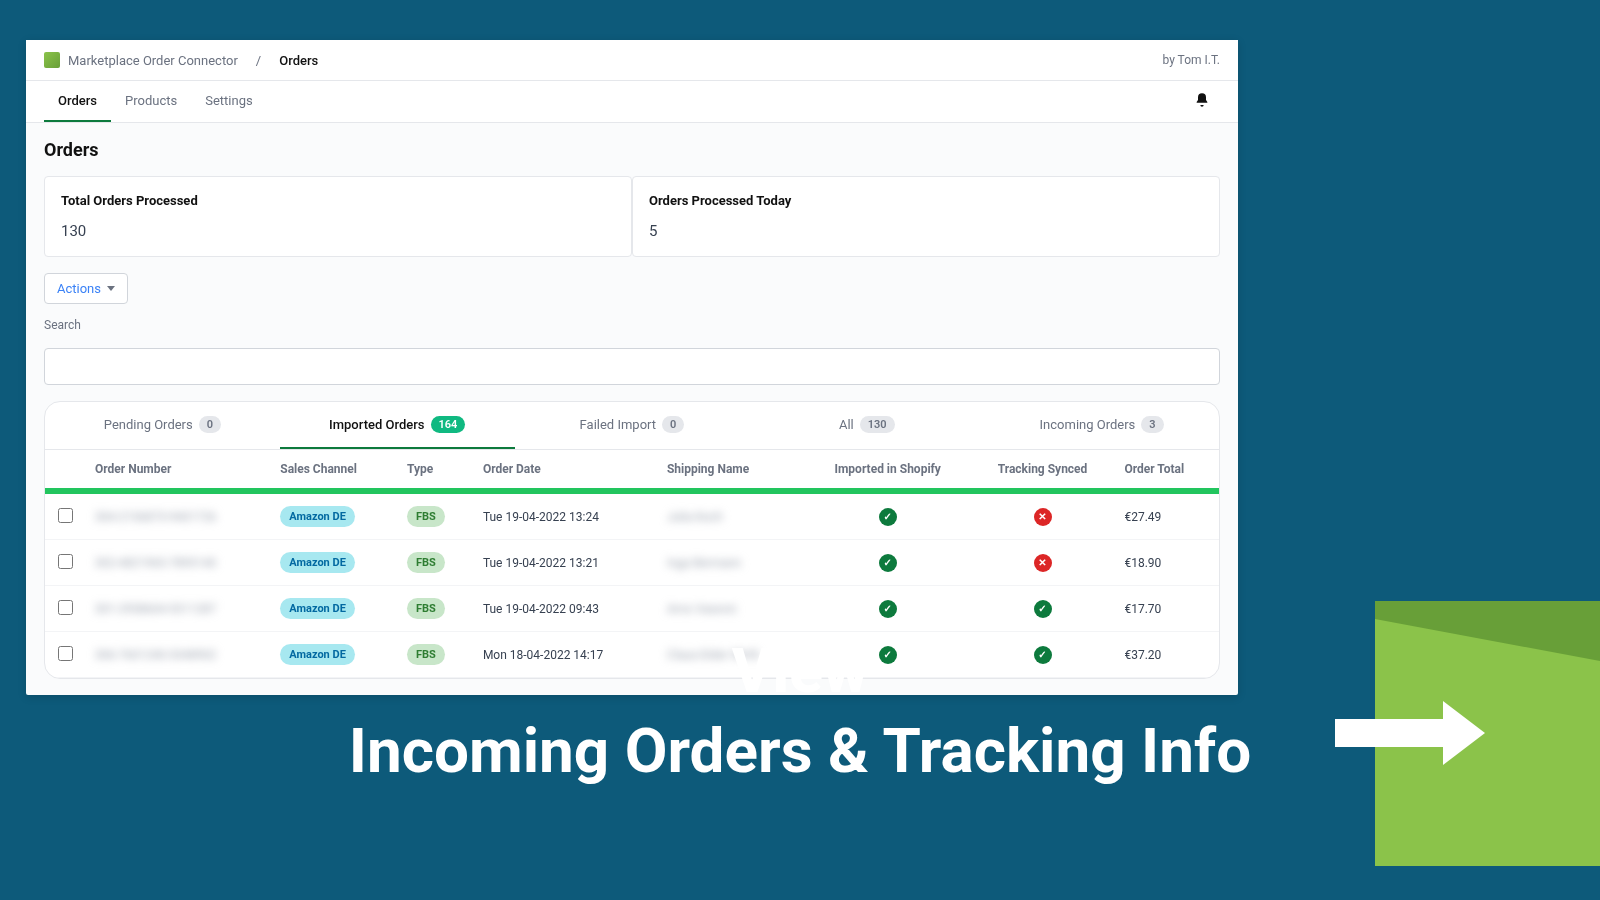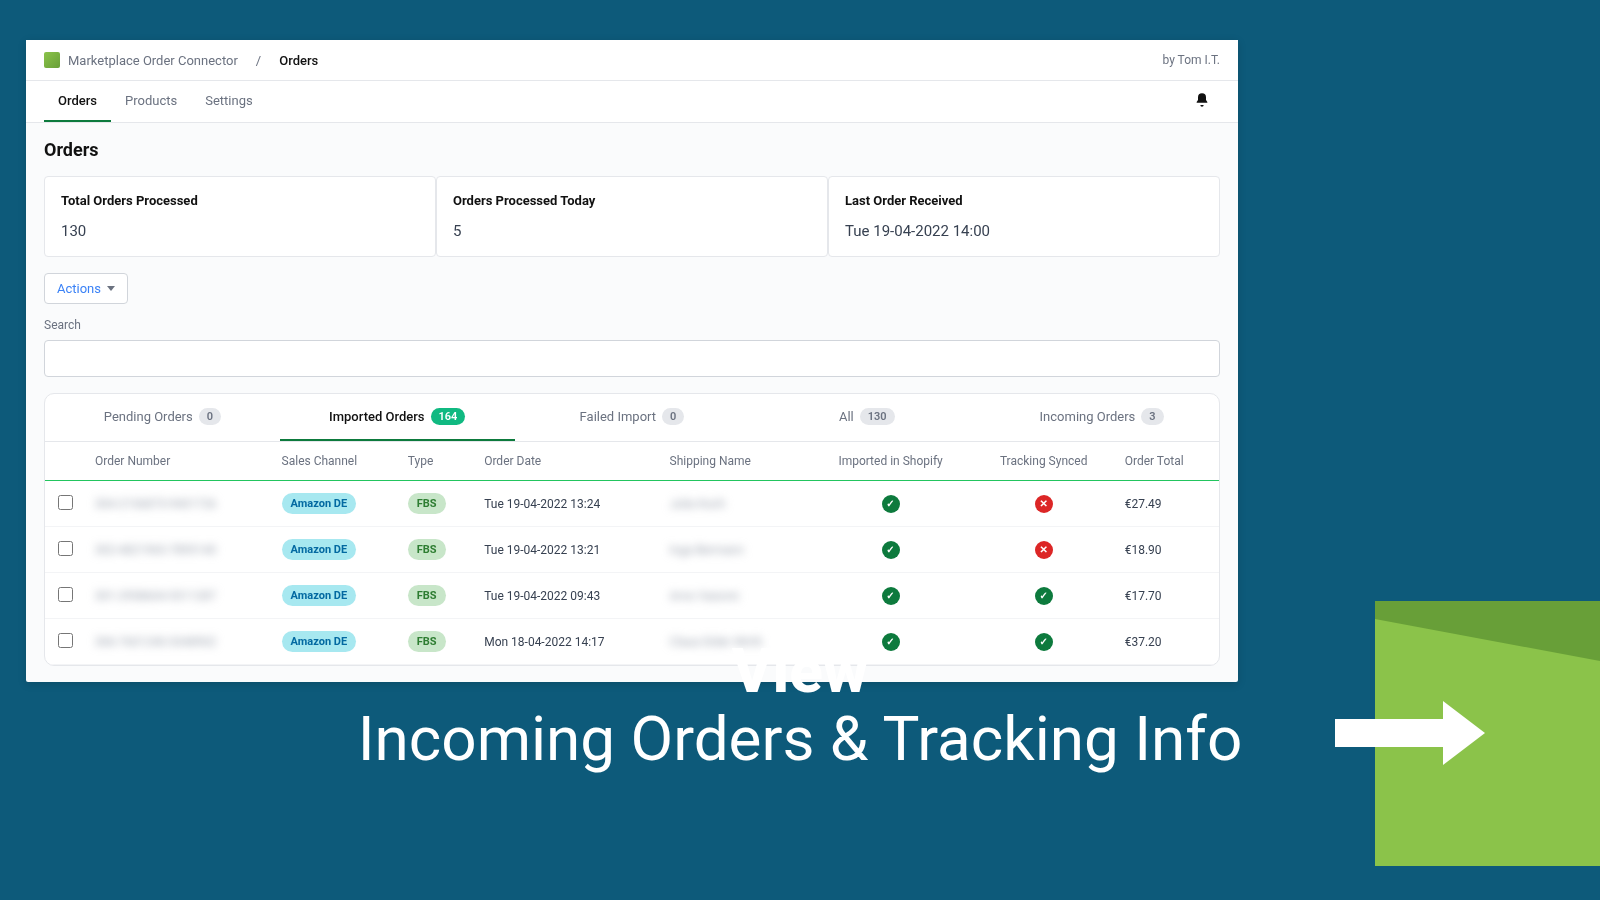--- a/index.html
+++ b/index.html
@@ -16,45 +16,45 @@
 .bell{margin-left:auto;padding:10px;cursor:pointer}
 .bell svg{width:16px;height:16px;fill:#111}
 .body{padding:16px 18px}
 h2{font-size:18px;font-weight:700;color:#111;margin-bottom:16px}
 .stats{display:flex;gap:0;margin-bottom:16px}
 .stat{flex:1;background:#fff;border:1px solid #e5e7eb;border-radius:4px;padding:16px}
 .stat .lbl{font-size:13px;font-weight:700;color:#111;margin-bottom:14px}
 .stat .val{font-size:15px;color:#374151}
 .actions-btn{display:inline-flex;align-items:center;gap:6px;background:#fff;border:1px solid #d1d5db;border-radius:4px;padding:7px 12px;font-size:13px;color:#3b82f6;cursor:pointer;margin-bottom:14px}
 .actions-btn::after{content:"";border-left:4px solid transparent;border-right:4px solid transparent;border-top:5px solid #6b7280}
-.search-lbl{font-size:12px;color:#6b7280;margin-bottom:8px;display:block}
+.search-lbl{font-size:12px;color:#6b7280;margin-bottom:16px;display:block}
 .search-in{width:100%;border:1px solid #d1d5db;border-radius:4px;padding:10px;font-size:13px;background:#fff;margin-bottom:16px}
-.table-card{background:#fff;border:1px solid #e5e7eb;border-radius:10px;overflow:hidden}
+.table-card{background:#fff;border:1px solid #e5e7eb;border-radius:16px;overflow:hidden}
 .table-tabs{display:flex;border-bottom:1px solid #e5e7eb}
 .ttab{flex:1;text-align:center;padding:14px 8px;font-size:13px;color:#6b7280;cursor:pointer;border-bottom:2px solid transparent;display:flex;justify-content:center;align-items:center;gap:6px}
 .ttab.active{border-bottom-color:#0d7a3d;color:#111;font-weight:500}
 .badge{background:#e5e7eb;color:#6b7280;border-radius:10px;padding:2px 8px;font-size:11px;font-weight:600}
 .badge.green{background:#10b981;color:#fff}
 table{width:100%;border-collapse:collapse}
-th{text-align:left;padding:12px 10px;font-size:12px;color:#6b7280;font-weight:400;border-bottom:1px solid #22c55e}
+th{text-align:left;padding:12px 10px;font-size:12px;color:#6b7280;font-weight:700;border-bottom:6px solid #22c55e}
 td{padding:12px 10px;font-size:12px;color:#374151;border-bottom:1px solid #f3f4f6}
 th:first-child,td:first-child{width:40px;text-align:center}
 td:nth-child(2){filter:blur(4px);color:#9ca3af}
 td:nth-child(6){filter:blur(4px);color:#9ca3af}
 .chip{display:inline-block;padding:4px 9px;border-radius:11px;font-size:11px;font-weight:700}
 .chip.blue{background:#a7e8f0;color:#0369a1}
 .chip.grn{background:#c8e6c9;color:#2e7d32}
 .ico-c{display:inline-flex;align-items:center;justify-content:center;width:18px;height:18px;border-radius:50%;color:#fff;font-size:10px;font-weight:700}
 .ico-c.ok{background:#0d7a3d}
 .ico-c.no{background:#dc2626}
 input[type=checkbox]{width:15px;height:15px;cursor:pointer}
 th.center,td.center{text-align:center}
 .promo{position:absolute;left:0;right:0;top:640px;text-align:center;color:#fff}
 .promo .l1{font-size:62px;font-weight:800;line-height:1}
-.promo .l2{font-size:62px;font-weight:400;line-height:1;margin-top:6px}
+.promo .l2{font-size:62px;font-weight:700;line-height:1;margin-top:18px}
 .biglogo{position:absolute;right:0;bottom:34px;width:265px;height:265px}
 .biglogo .box{position:absolute;left:40px;top:0;width:225px;height:265px;background:#8bc34a}
 .biglogo .top{position:absolute;left:40px;top:0;width:225px;height:60px;background:#689f38;clip-path:polygon(0 0,100% 0,100% 100%,0 30%)}
 .biglogo .arr{position:absolute;left:0;top:100px;width:160px;height:64px}
 .biglogo .arr::before{content:"";position:absolute;left:0;top:18px;width:110px;height:28px;background:#fff}
 .biglogo .arr::after{content:"";position:absolute;left:108px;top:0;border-top:32px solid transparent;border-bottom:32px solid transparent;border-left:42px solid #fff}
 </style>
 </head>
 <body>
 
@@ -84,24 +84,20 @@
     <h2>Orders</h2>
 
     <div class="stats">
       <div class="stat">
         <div class="lbl">Total Orders Processed</div>
         <div class="val">130</div>
       </div>
       <div class="stat">
         <div class="lbl">Orders Processed Today</div>
         <div class="val">5</div>
-      </div>
-      <div class="stat">
-        <div class="lbl">Last Order Received</div>
-        <div class="val">Tue 19-04-2022 14:00</div>
       </div>
     </div>
 
     <button class="actions-btn">
       <span>Actions</span>
     </button>
 
     <label class="search-lbl">Search</label>
     <input class="search-in" style="">
 

